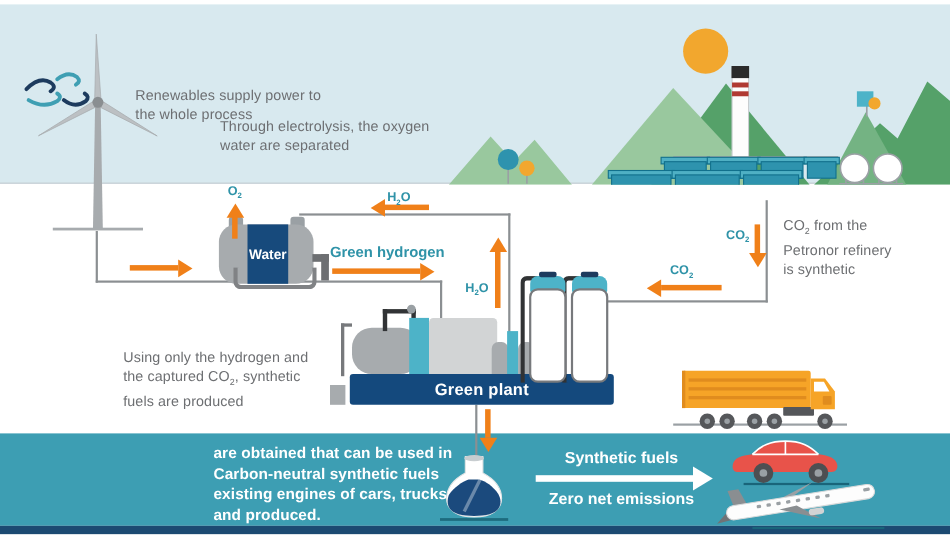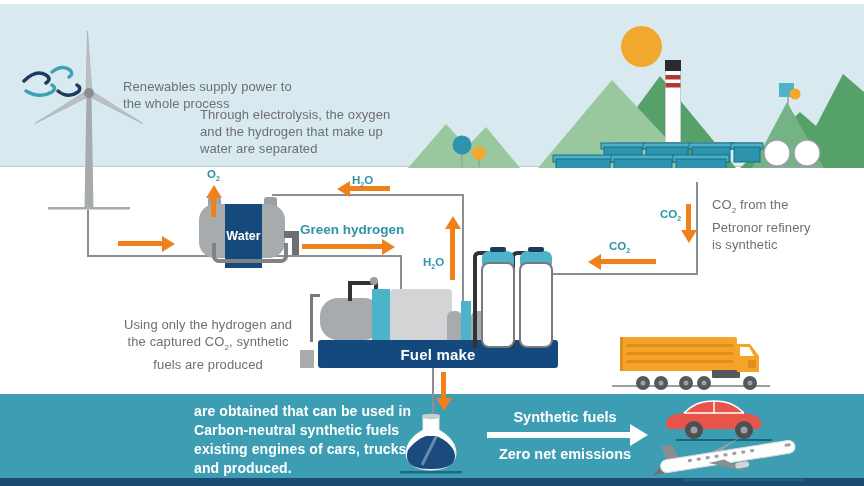--- a/index.html
+++ b/index.html
@@ -147,39 +147,39 @@
   <div class="abs pipe" style="left:696px; top:182px; width:2px; height:93px;"></div>
   <div class="abs pipe" style="left:552px; top:273px; width:146px; height:2px;"></div>
   <div class="abs pipe" style="left:432px; top:368px; width:2px; height:46px;"></div>
   <div class="abs" style="left:612px; top:385px; width:158px; height:2px; background:#9aa0a4;"></div>
 
   <div class="abs tank-nub" style="left:208px; top:197px; width:13px; height:10px;"></div>
   <div class="abs tank-nub" style="left:264px; top:197px; width:13px; height:10px;"></div>
   <div class="abs tank-body" style="left:199px; top:204px; width:86px; height:54px;"></div>
   <div class="abs elbow" style="left:284px; top:231px; width:15px; height:7px;"></div>
   <div class="abs elbow" style="left:292px; top:231px; width:7px; height:24px;"></div>
-  <div class="abs tank-panel" style="left:225px; top:204px; width:37px; height:64px;">
+  <div class="abs tank-panel" style="left:225px; top:204px; width:37px; height:54px;">
     <span>Water</span>
   </div>
   <div class="abs cradle" style="left:212px; top:243px; width:76px; height:20px;"></div>
 
   <div class="abs gray-struct" style="left:300px; top:350px; width:14px; height:18px;"></div>
   <div class="abs" style="left:310px; top:294px; width:10px; height:3px; background:#77797c;"></div>
   <div class="abs" style="left:310px; top:294px; width:3px; height:48px; background:#77797c;"></div>
   <div class="abs gray-struct" style="left:320px; top:298px; width:62px; height:42px; border-radius:18px;"></div>
   <div class="abs black-bracket" style="left:348px; top:281px; width:30px; height:20px;"></div>
   <div class="abs" style="left:370px; top:277px; width:8px; height:8px; border-radius:50%; background:#9aa0a4;"></div>
   <div class="abs teal-struct" style="left:372px; top:289px; width:18px; height:51px;"></div>
   <div class="abs lightgray-struct" style="left:390px; top:289px; width:62px; height:51px; border-radius:4px 4px 0 0;"></div>
   <div class="abs gray-struct" style="left:447px; top:311px; width:15px; height:29px; border-radius:6px 6px 0 0;"></div>
   <div class="abs gray-struct" style="left:471px; top:311px; width:15px; height:29px; border-radius:6px 6px 0 0;"></div>
   <div class="abs teal-struct" style="left:461px; top:301px; width:10px; height:39px;"></div>
 
   <div class="abs banner" style="left:318px; top:340px; width:240px; height:28px;">
-    <span>Fuel make</span>
+    <span>Green plant</span>
   </div>
 
   <div class="abs cyl-pipe" style="left:473px; top:251px; width:16px; height:97px;"></div>
   <div class="abs cyl-pipe" style="left:511px; top:251px; width:16px; height:97px;"></div>
   <div class="abs cyl-cap" style="left:482px; top:251px; width:32px; height:15px;"></div>
   <div class="abs cyl-topcap" style="left:490px; top:247px; width:16px; height:5px;"></div>
   <div class="abs cyl-body" style="left:481px; top:262px; width:34px; height:86px;"></div>
   <div class="abs cyl-cap" style="left:520px; top:251px; width:32px; height:15px;"></div>
   <div class="abs cyl-topcap" style="left:528px; top:247px; width:16px; height:5px;"></div>
   <div class="abs cyl-body" style="left:519px; top:262px; width:34px; height:86px;"></div>
@@ -224,24 +224,23 @@
     <span>CO</span><sub>2</sub>
   </div>
   <div class="abs teal-label" style="left:300px; top:222px;">Green hydrogen</div>
 
   <div class="abs note" style="left:123px; top:42px;margin-top:36px;">
     <div>Renewables supply power to</div>
     <div>the whole process</div>
   </div>
   <div class="abs note" style="left:200px; top:106px;">
     <div>Through electrolysis, the oxygen</div>
-    <div>and the hydrogen that make up</div>
     <div>water are separated</div>
   </div>
-  <div class="abs note" style="left:124px; top:316px;text-align:center;">
+  <div class="abs note" style="left:112px; top:316px;">
     <div>Using only the hydrogen and</div>
     <div><span>the captured CO</span><sub>2</sub><span>, synthetic</span></div>
     <div>fuels are produced</div>
   </div>
   <div class="abs note" style="left:712px; top:196px;">
     <div><span>CO</span><sub>2</sub><span> from the</span></div>
     <div>Petronor refinery</div>
     <div>is synthetic</div>
   </div>
   <div class="abs note-light" style="left:194px; top:402px;">

